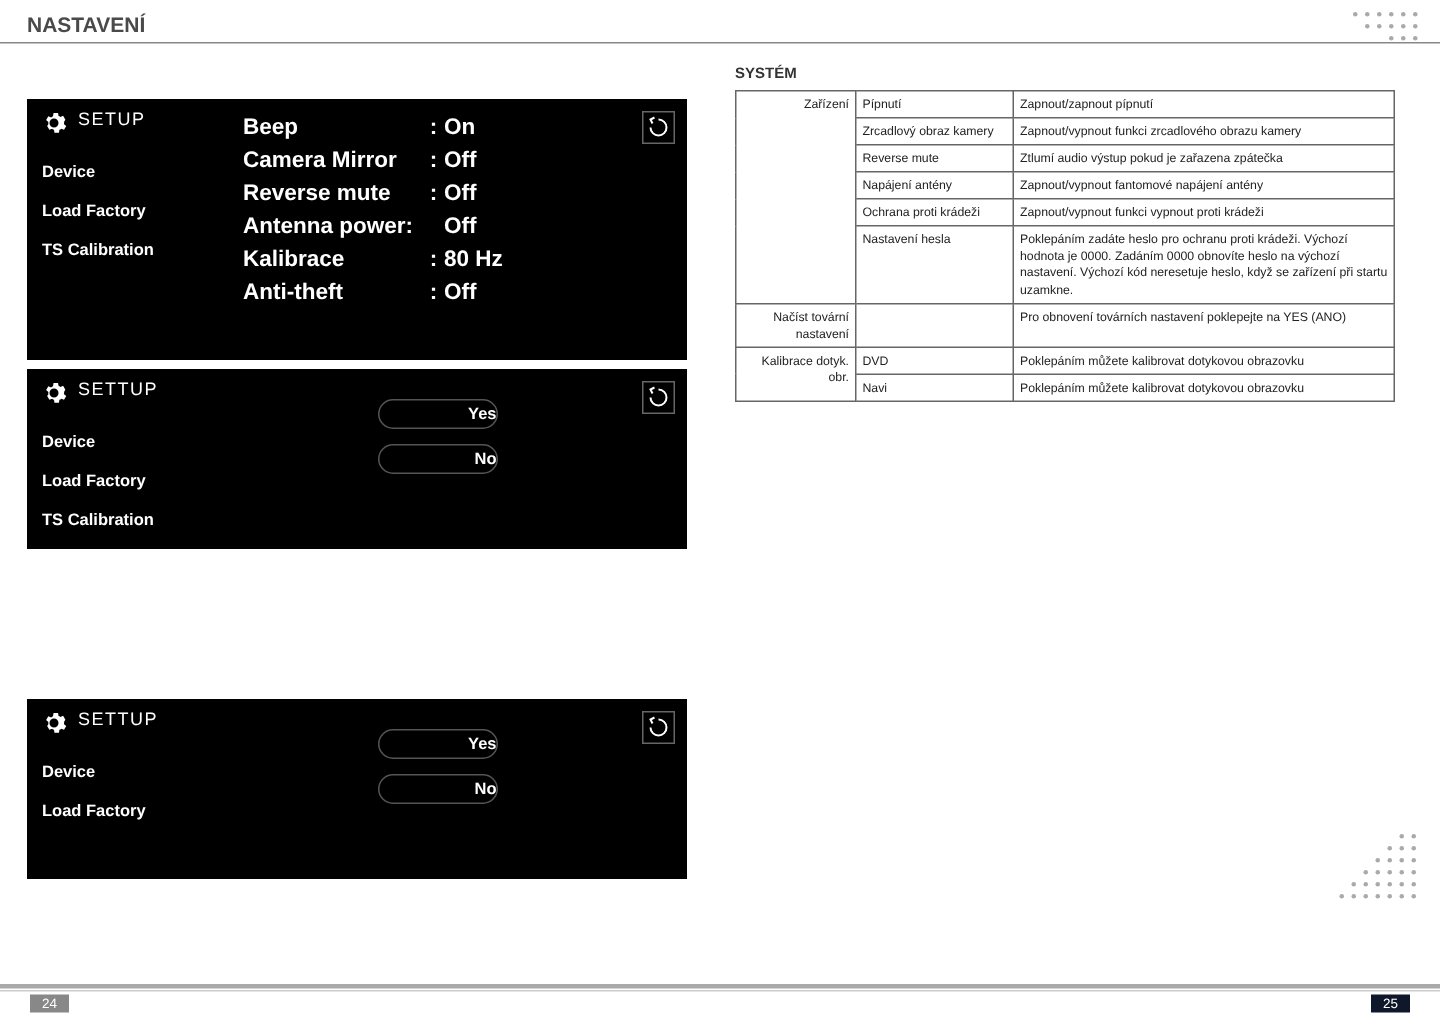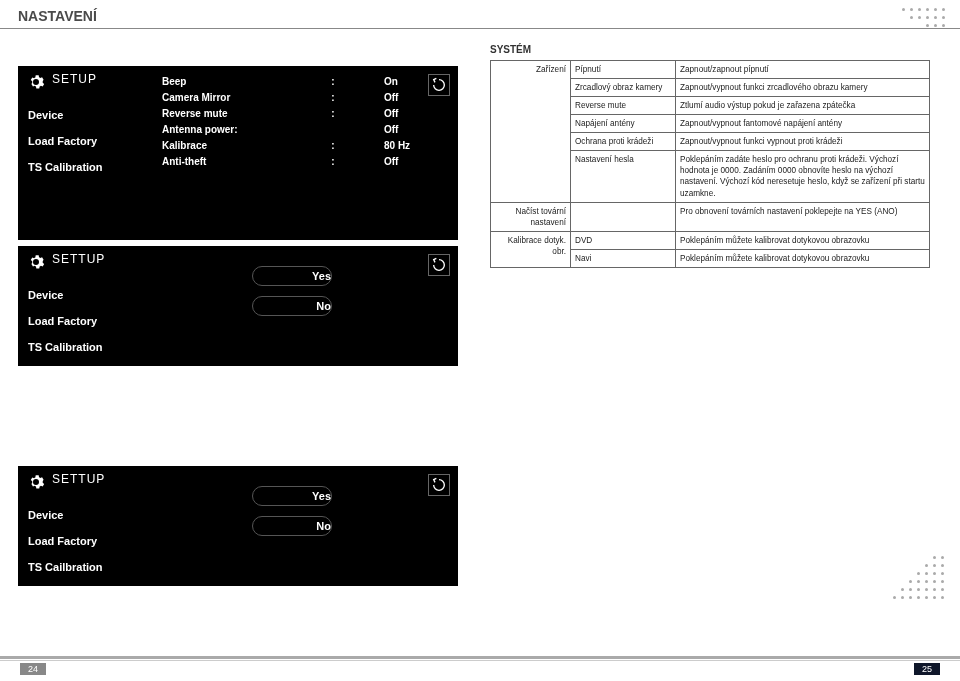--- a/index.html
+++ b/index.html
@@ -80,24 +80,23 @@
   .sp-right {
     flex: 1;
     padding: 10px 10px 10px 4px;
     display: flex;
     flex-direction: column;
     gap: 5px;
     position: relative;
   }
   .kvrow {
     display: flex;
-    font-size: 10px;
+    font-size: 15px;
     font-weight: bold;
     align-items: flex-end;
-    gap: 44px;
   }
   .kvrow .k { width: 120px; }
   .kvrow .sep { width: 14px; text-align: center; }
   .kvrow .v { width: 50px; }
   .pill {
     width: 80px;
     height: 20px;
     border: 1px solid #555;
     border-radius: 10px;
     text-align: right;
@@ -280,21 +279,20 @@
       <span class="gear">
         <svg viewBox="0 0 24 24" fill="#fff">
             <path d="M12 8a4 4 0 100 8 4 4 0 000-8zm9 4a7 7 0 01-.1 1l2 1.6-2 3.4-2.4-1a7 7 0 01-1.7 1l-.4 2.6h-4l-.4-2.6a7 7 0 01-1.7-1l-2.4 1-2-3.4L7 13a7 7 0 010-2l-2-1.6 2-3.4 2.4 1a7 7 0 011.7-1L11.6 3h4l.4 2.6a7 7 0 011.7 1l2.4-1 2 3.4L20.9 11c.07.33.1.66.1 1z"></path>
           </svg>
       </span>
       <span class="sp-title">SETTUP</span>
     </div>
     <div class="menu-items">
       <div class="menu-item">Device</div>
       <div class="menu-item">Load Factory</div>
-      <div class="menu-item">TS Cailbration</div>
     </div>
   </div>
   <div class="sp-right">
     <div class="back-icon">
       <svg viewBox="0 0 24 24" fill="none" stroke="#fff" stroke-width="2">
           <path d="M4 12a8 8 0 108-8"></path>
           <path d="M8 2l-4 2 2 4"></path>
         </svg>
     </div>
     <div class="pill-wrap">

